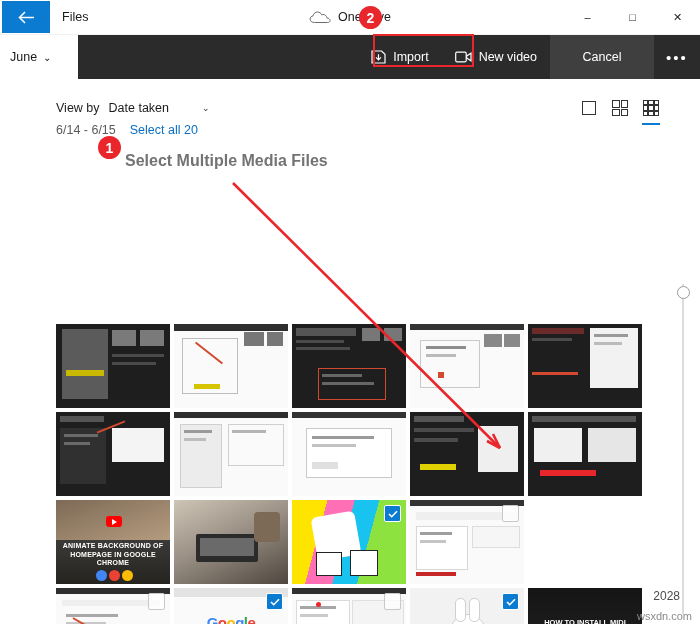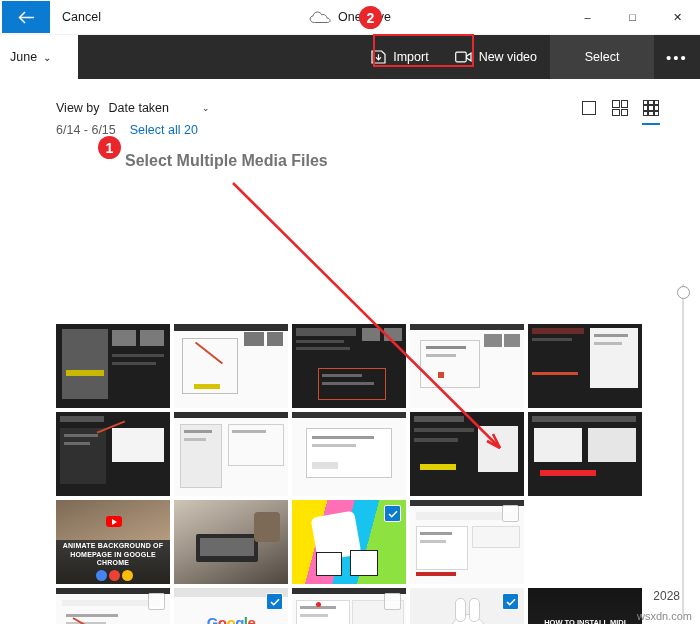--- a/index.html
+++ b/index.html
@@ -157,21 +157,21 @@
 </head>
 <body>
 
 <div class="titlebar">
   <div class="back-btn">
     <svg width="17" height="13" viewBox="0 0 17 13">
       <path d="M7 1 L1.5 6.5 L7 12" stroke="#ffffff" stroke-width="1.5" fill="none"></path>
       <path d="M1.8 6.5 H16" stroke="#ffffff" stroke-width="1.5" fill="none"></path>
     </svg>
   </div>
-  <div class="app-title">Cancel</div>
+  <div class="app-title">Files</div>
   <div class="onedrive-group">
     <svg width="22" height="14" viewBox="0 0 22 14">
       <path d="M5.5 12.5 C2.4 12.5 1 10.9 1 9.1 C1 7.4 2.3 6 4 5.9 C4.3 3.6 6.2 2 8.4 2 C10.3 2 11.9 3.2 12.6 4.8 C13 4.6 13.5 4.5 14 4.5 C16 4.5 17.6 6 17.8 7.9 C19.6 8.1 21 9.2 21 10.6 C21 11.8 19.9 12.5 18.3 12.5 Z" fill="#ffffff" stroke="#6d6d6d" stroke-width="1"></path>
     </svg>
     <span class="onedrive-label">OneDrive</span>
   </div>
   <div class="win-controls">
     <div class="win-btn">–</div>
     <div class="win-btn">□</div>
     <div class="win-btn close">✕</div>
@@ -191,21 +191,21 @@
     </svg>
     <span>Import</span>
   </div>
   <div class="cmd-btn">
     <svg width="17" height="12" viewBox="0 0 17 12">
       <rect x="0.7" y="1.2" width="10.5" height="9.6" rx="1.2" fill="none" stroke="#ffffff" stroke-width="1.2"></rect>
       <path d="M11.6 5 L16 2.2 V9.8 L11.6 7 Z" fill="none" stroke="#ffffff" stroke-width="1.2"></path>
     </svg>
     <span>New video</span>
   </div>
-  <div class="cmd-cancel">Select</div>
+  <div class="cmd-cancel">Cancel</div>
   <div class="cmd-dots">•••</div>
 </div>
 
 <div class="content">
 
   <div class="viewrow">
     <span class="viewby-label">View by</span>
     <span class="viewby-value">Date taken</span>
     <span class="chev">⌄</span>
   </div>

